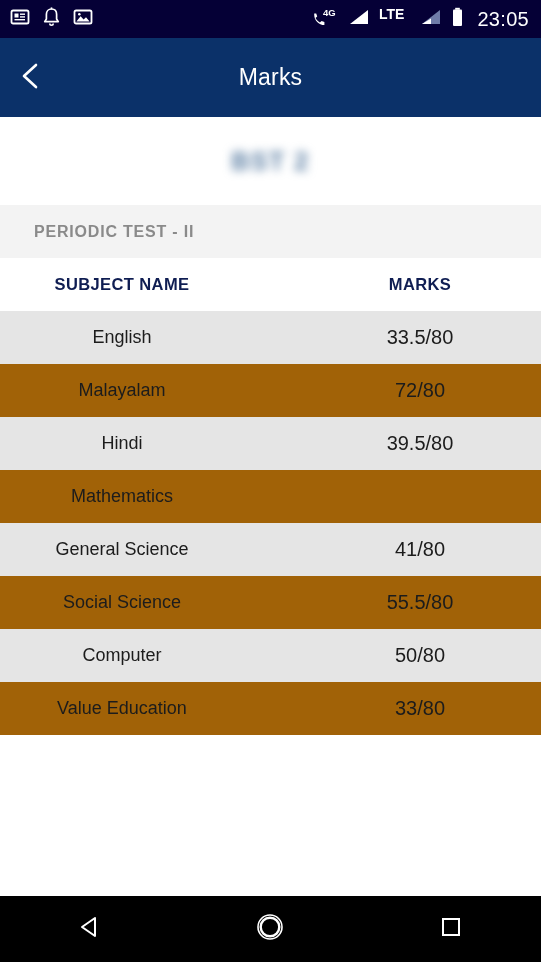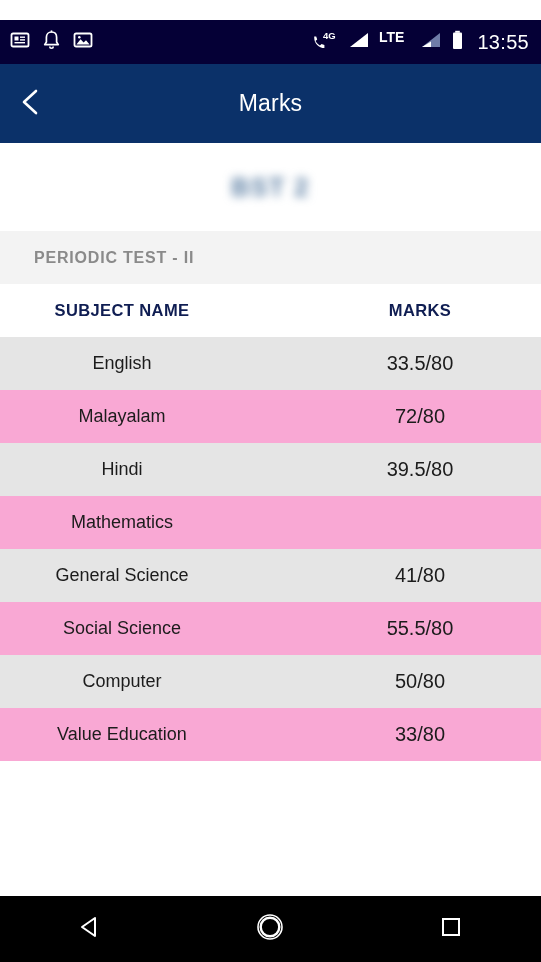--- a/index.html
+++ b/index.html
@@ -16,27 +16,26 @@
     position: relative;
     width: 541px;
     height: 962px;
     background: #ffffff;
     display: flex;
     flex-direction: column;
   }
 
   
   #status-bar {
-    height: 44px;
+    height: 38px;
     background: #050036;
     display: flex;
     align-items: center;
     padding: 0 12px 0 10px;
     flex: 0 0 auto;
-    margin-top: 20px;
   }
   .sb-left {
     display: flex;
     align-items: center;
     gap: 12px;
   }
   .sb-right {
     margin-left: auto;
     display: flex;
     align-items: center;
@@ -133,21 +132,21 @@
     letter-spacing: 0.4px;
     color: #0f1d52;
     text-align: center;
   }
   .row {
     height: 53px;
     display: flex;
     align-items: center;
   }
   .row.odd  { background: #e5e5e5; }
-  .row.even { background: #f9a8d4; }
+  .row.even { background: #a16207; }
   .col-subject {
     width: 232px;
     text-align: center;
     font-size: 18px;
     color: #1c1c1c;
     font-weight: 400;
     padding-left: 12px;
   }
   .col-marks {
     width: 232px;
@@ -230,21 +229,21 @@
           <path d="M22 3 L22 17 L4 17 Z" fill="#6f7ca8"></path>
           <path d="M13 11.5 L13 17 L4 17 Z" fill="#ffffff"></path>
         </svg>
       </span>
       <span class="sb-icon">
         <svg width="13" height="21" viewBox="0 0 13 21">
           <rect x="4.2" y="0.8" width="4.6" height="2" fill="#fff"></rect>
           <rect x="2" y="2.6" width="9" height="16.4" rx="1" fill="#fff"></rect>
         </svg>
       </span>
-      <span class="sb-time">13:55</span>
+      <span class="sb-time">23:05</span>
     </div>
   </div>
 
   <div id="app-bar">
     <div id="back-button">
       <span>
         <svg width="26" height="30" viewBox="0 0 26 30">
           <polyline points="18,4 6,15 18,26" fill="none" stroke="#ffffff" stroke-width="2.6" stroke-linecap="round" stroke-linejoin="round"></polyline>
         </svg>
       </span>

